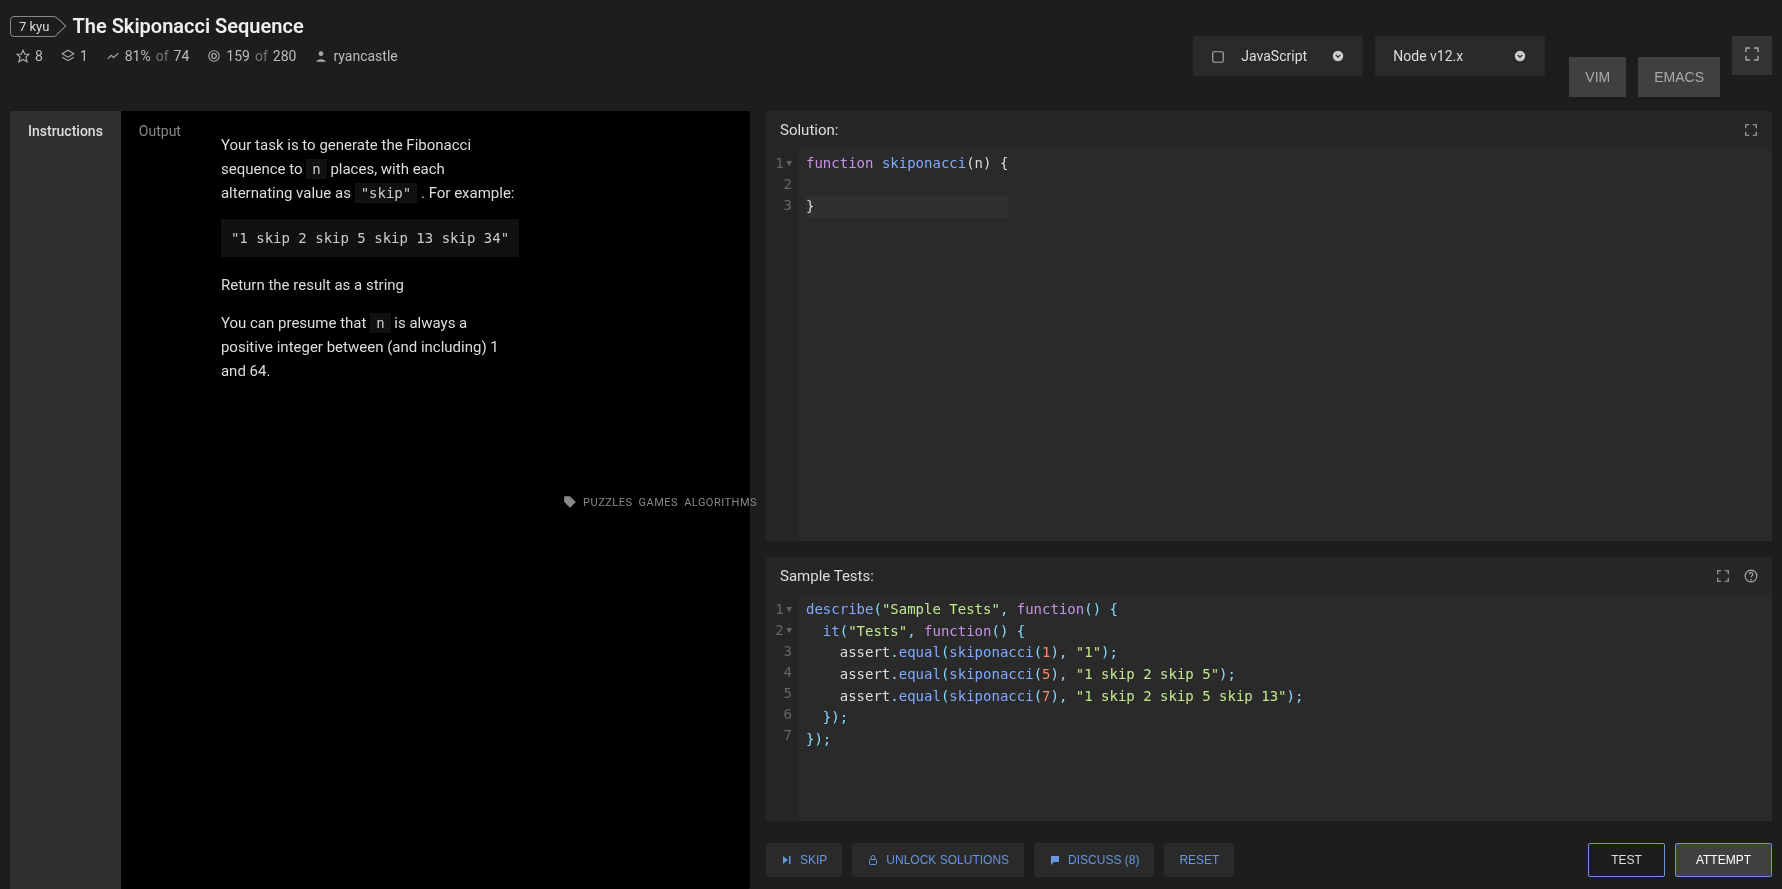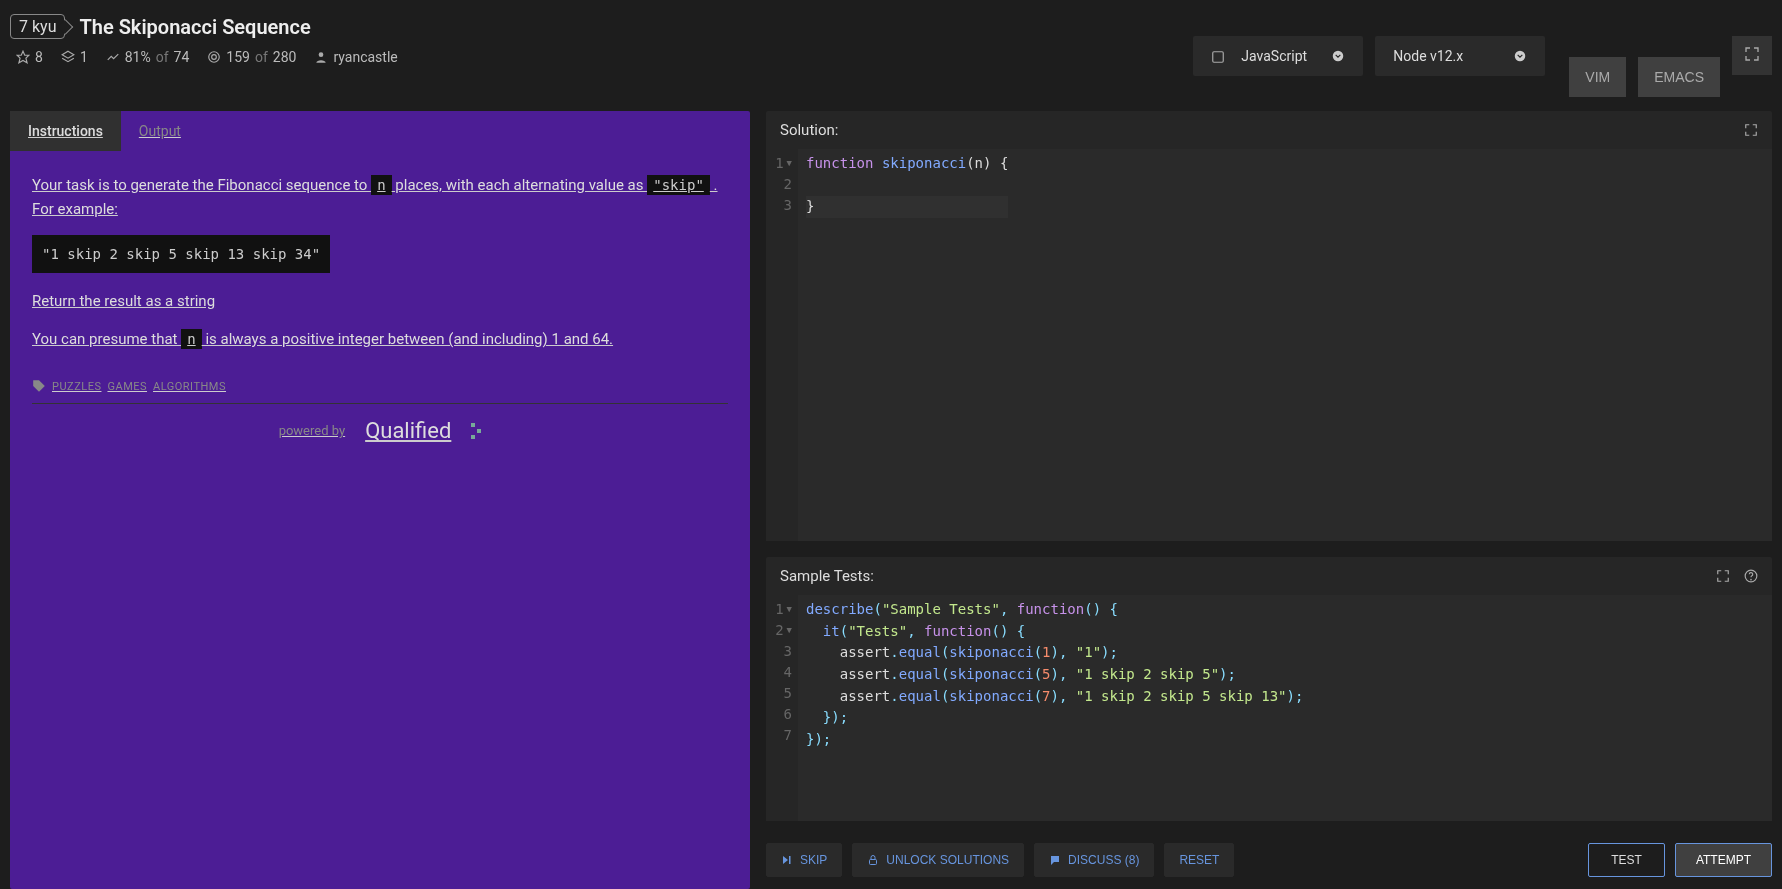--- a/index.html
+++ b/index.html
@@ -1,33 +1,33 @@
 <!DOCTYPE html>
 <html><head>
 <meta charset="utf-8">
 <style>
 * { margin:0; padding:0; box-sizing:border-box; }
 body { background:#1d1d1d; color:#ccc; font-family:-apple-system,BlinkMacSystemFont,"Segoe UI",Roboto,Helvetica,Arial,sans-serif; font-size:14px; width:1782px; height:889px; overflow:hidden; }
 .wrap { padding:8px 10px 0 10px; height:100%; display:flex; flex-direction:column; }
 .header { display:flex; justify-content:space-between; align-items:flex-start; padding:6px 0 0 0; }
 .h-left { display:flex; flex-direction:column; gap:10px; }
 .title-row { display:flex; align-items:center; gap:14px; }
-.kyu-badge { border:1px solid #888; border-radius:4px; padding:2px 8px; font-size:16px; color:#ddd; position:relative; }
+.kyu-badge { border:1px solid #888; border-radius:4px; padding:2px 8px; font-size:13px; color:#ddd; position:relative; }
 .kyu-badge::after { content:""; position:absolute; right:-7px; top:50%; transform:translateY(-50%) rotate(45deg); width:10px; height:10px; border-top:1px solid #888; border-right:1px solid #888; background:#1d1d1d; }
 .title { font-size:20px; font-weight:600; color:#eee; }
 .stats-row { display:flex; align-items:center; gap:18px; color:#bbb; font-size:14px; padding-left:6px;}
 .stat { display:flex; align-items:center; gap:5px; }
 .stat .dim { color:#777; }
 .h-right { display:flex; align-items:center; gap:12px; }
 .dd { background:#2a2a2a; color:#ddd; padding:12px 18px; border-radius:2px; display:flex; align-items:center; gap:10px; min-width:170px; justify-content:space-between; cursor:pointer; }
 .dd .dd-label { display:flex; align-items:flex-end; gap:16px;}
 .btn-gray { background:#404040; color:#aaa; padding:12px 16px; border:none; cursor:pointer; font-size:14px;margin-top:43px; }
 .expand-top { background:#333; padding:10px 12px; cursor:pointer; }
 .body { display:flex; gap:16px; flex:1; min-height:0; margin-top:14px;}
-.left-pane { width:740px; background:#4c1d95; display:flex; flex-direction:column; border-radius:2px;text-decoration:underline; }
+.left-pane { width:740px; background:#000000; display:flex; flex-direction:row; border-radius:2px; }
 .tabs { display:flex; }
 .tab { padding:12px 18px; color:#888; cursor:pointer; font-size:14px;}
 .tab.active { background:#303030; color:#ddd; font-weight:500;}
 .desc { padding:22px 22px 0 22px; color:#ddd; font-size:15px; line-height:1.6; }
 .desc p { margin-bottom:14px; }
 code.inline { background:#111; padding:2px 6px; font-family:ui-monospace,Menlo,Consolas,monospace; font-size:14px; color:#ccc;}
 pre.block { background:#111; padding:8px 10px; font-family:ui-monospace,Menlo,Consolas,monospace; font-size:14px; color:#ccc; margin-bottom:16px; display:inline-block;}
 .tags-row { display:flex; align-items:center; gap:6px; padding:14px 22px 10px 22px; }
 .tag { color:#888; font-size:11px; letter-spacing:0.5px;}
 .powered { text-align:center; color:#888; font-size:13px; padding:14px 0 20px 0; display:flex; align-items:center; justify-content:center; gap:20px;}

